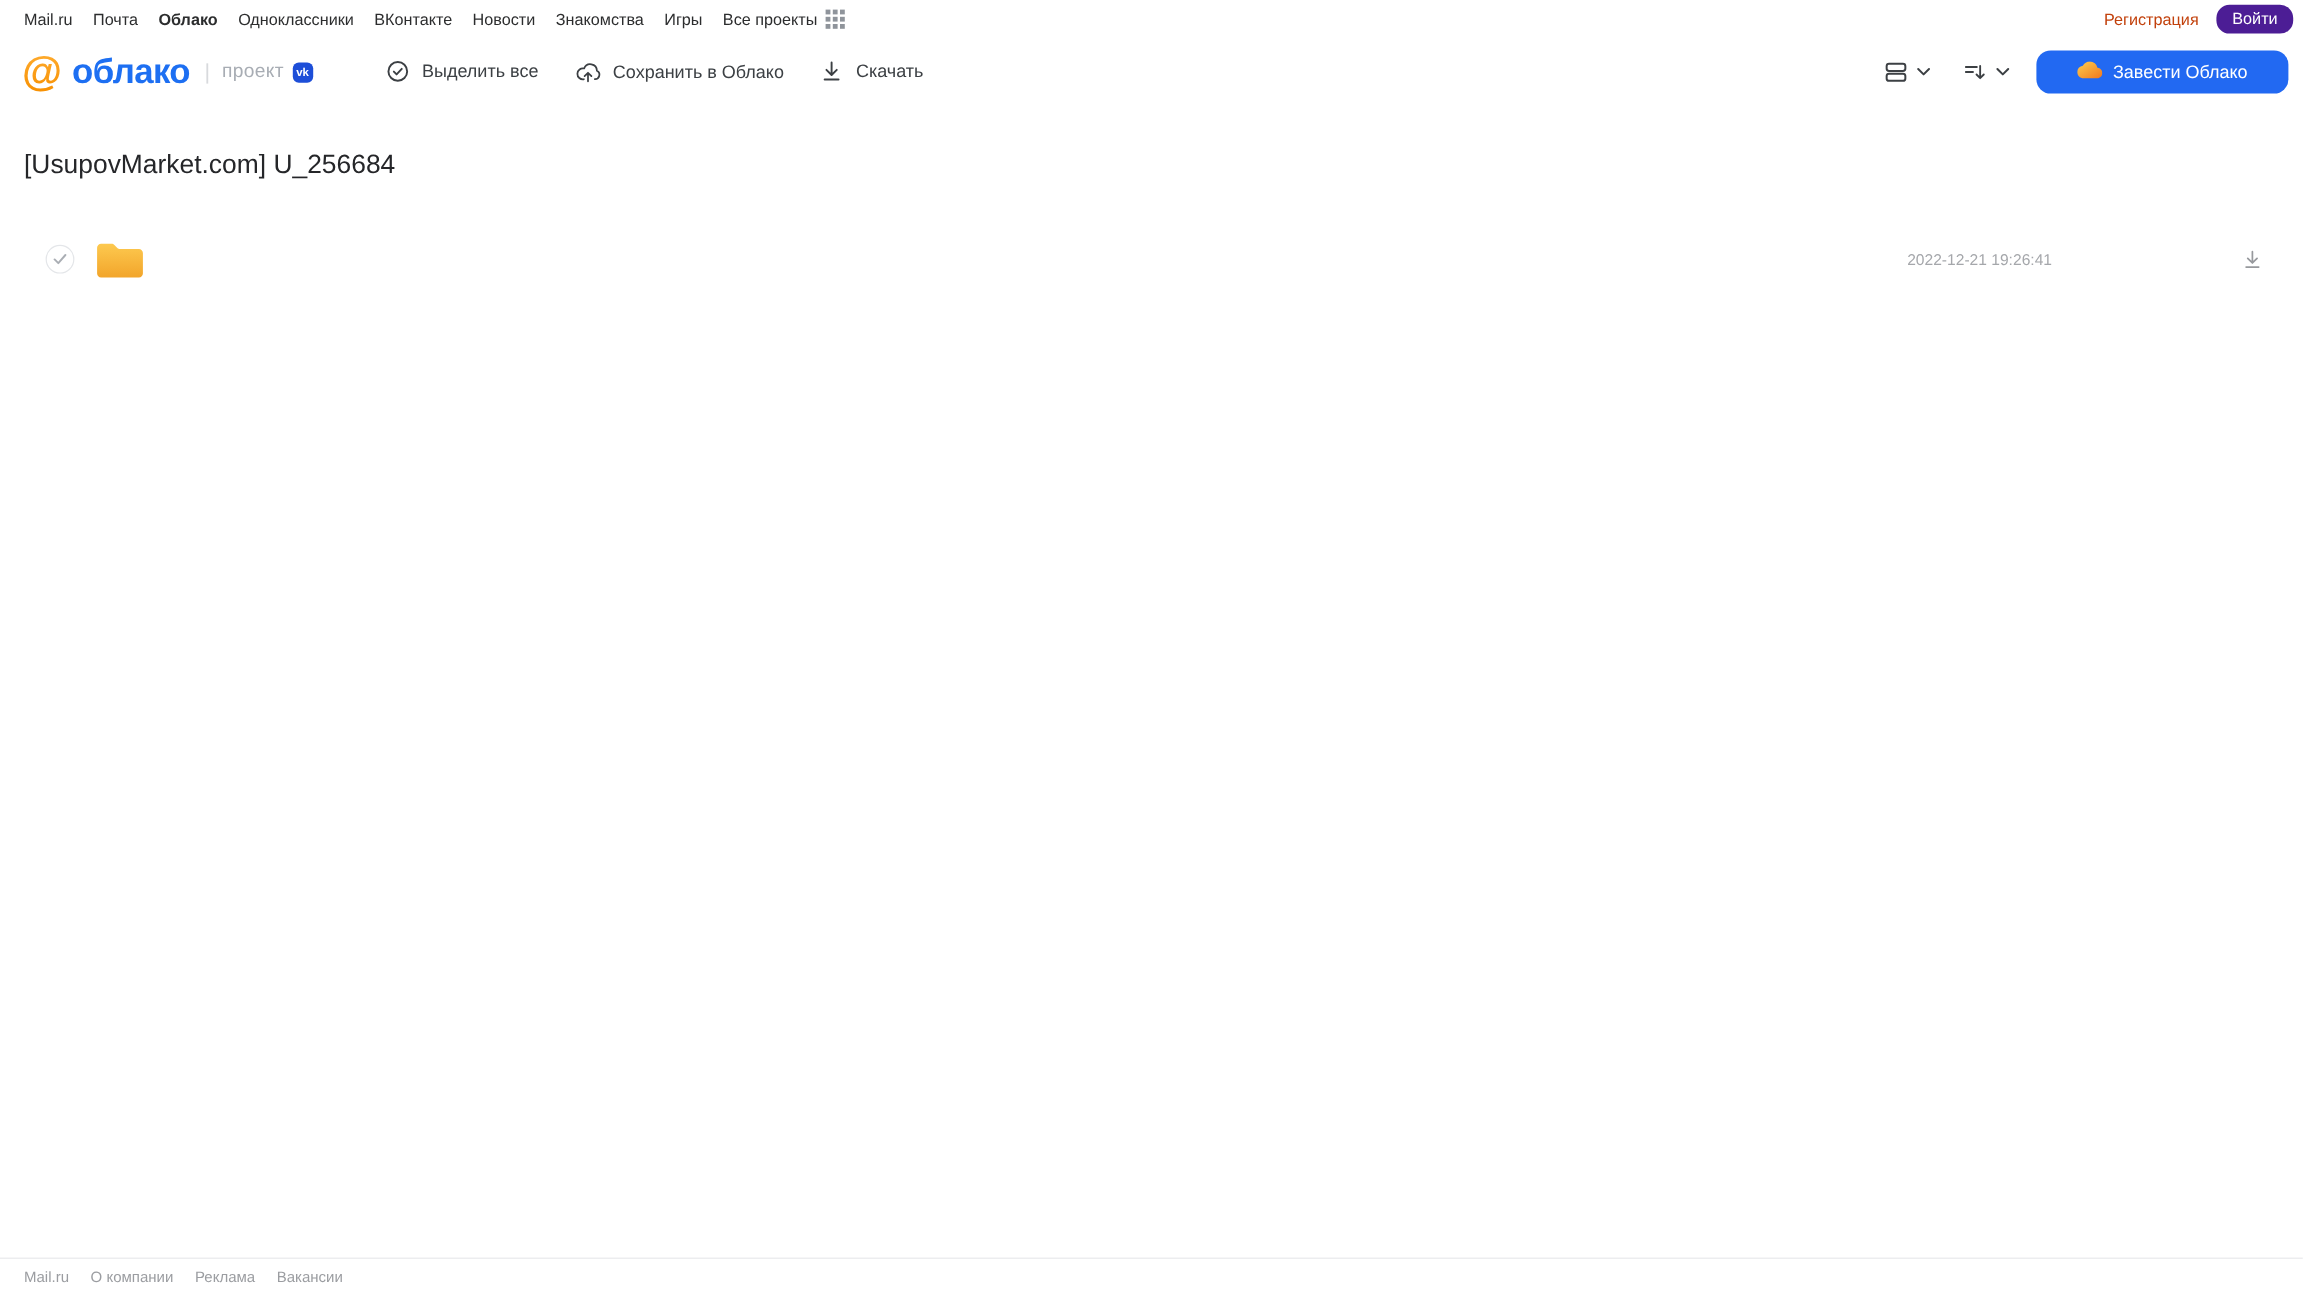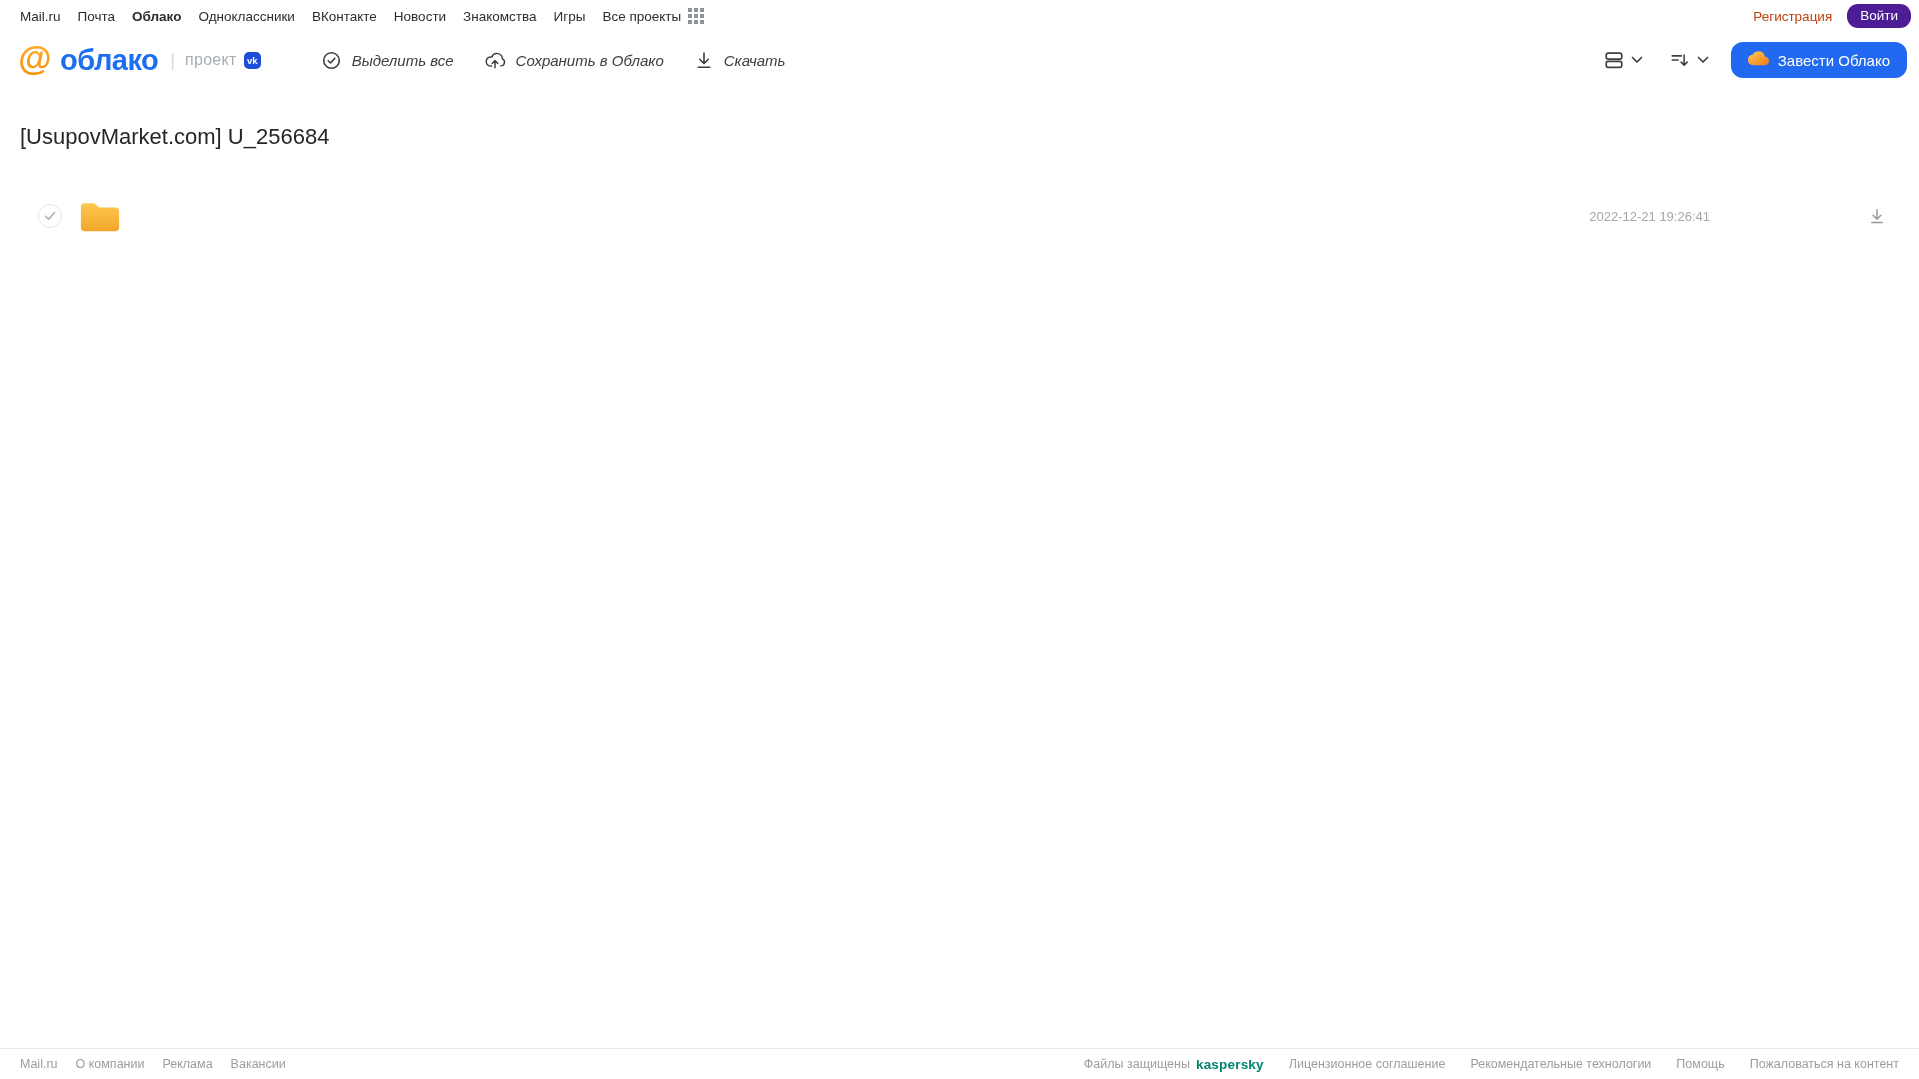--- a/index.html
+++ b/index.html
@@ -24,29 +24,29 @@
   
   .header { height:56px; display:flex; align-items:center; padding:0 12px 0 16px; }
   .logo { display:flex; align-items:center; cursor:pointer; }
   .logo-at { width:38px; height:38px; }
   .logo-word { font-size:29px; font-weight:700; color:#1d6ff2; margin-left:6px; letter-spacing:-0.5px; }
   .logo-div { color:#d8dadd; font-size:18px; margin:0 10px 0 12px; font-weight:300; }
   .logo-project { color:#a8adb4; font-size:16px; letter-spacing:0.3px; }
   .vk-badge { width:17px; height:17px; background:#1d4ed8; border-radius:5px; color:#fff;
               font-size:9.5px; font-weight:700; display:inline-flex; align-items:center;
               justify-content:center; margin-left:7px; }
-  .toolbar { display:flex; align-items:center; gap:30px; margin-left:60px;font-style:italic; }
+  .toolbar { display:flex; align-items:flex-start; gap:30px; margin-left:60px; }
   .tool-btn { display:flex; align-items:center; gap:10px; font-size:15px; color:#3c4044; cursor:pointer; white-space:nowrap; }
   .tool-btn svg { display:block; }
   .header-right { margin-left:auto; display:flex; align-items:center; }
   .icon-ctrl { display:flex; align-items:center; gap:6px; cursor:pointer; }
   .icon-ctrl + .icon-ctrl { margin-left:26px; }
   .cta-btn { margin-left:22px; height:36px; display:flex; align-items:center; gap:9px;
              background:#2269f2; color:#fff; font-size:15px; font-weight:500;
-             padding:0 17px; border-radius:12px; border:none; cursor:pointer;
+             padding:0 34px; border-radius:12px; border:none; cursor:pointer;
              font-family:"Liberation Sans", sans-serif; }
 
   
   .page-title { margin:36px 0 0 20px; font-size:22px; font-weight:400; color:#252629; }
   .file-list { margin-top:46px; }
   .file-row { height:40px; display:flex; align-items:center; padding-left:38px; cursor:pointer; }
   .row-check { width:24px; height:24px; border-radius:50%; border:1px solid #e4e6e9;
                background:#fff; display:flex; align-items:center; justify-content:center; flex:none; }
   .folder-icon { margin-left:17px; flex:none; display:block; }
   .row-name { margin-left:23px; font-size:13px; color:#2c2d2e; white-space:nowrap; overflow:hidden; }
@@ -197,23 +197,13 @@
   </div>
 </div>
 
 <div class="footer">
   <div class="footer-left">
     <a>Mail.ru</a>
     <a>О компании</a>
     <a>Реклама</a>
     <a>Вакансии</a>
   </div>
-  <div class="footer-right">
-    <span class="kasp-wrap">
-      <span>Файлы защищены</span>
-      <a class="kasp-logo">kaspersky</a>
-    </span>
-    <a>Лицензионное соглашение</a>
-    <a>Рекомендательные технологии</a>
-    <a>Помощь</a>
-    <a>Пожаловаться на контент</a>
-  </div>
 </div>
 
 </body></html>

